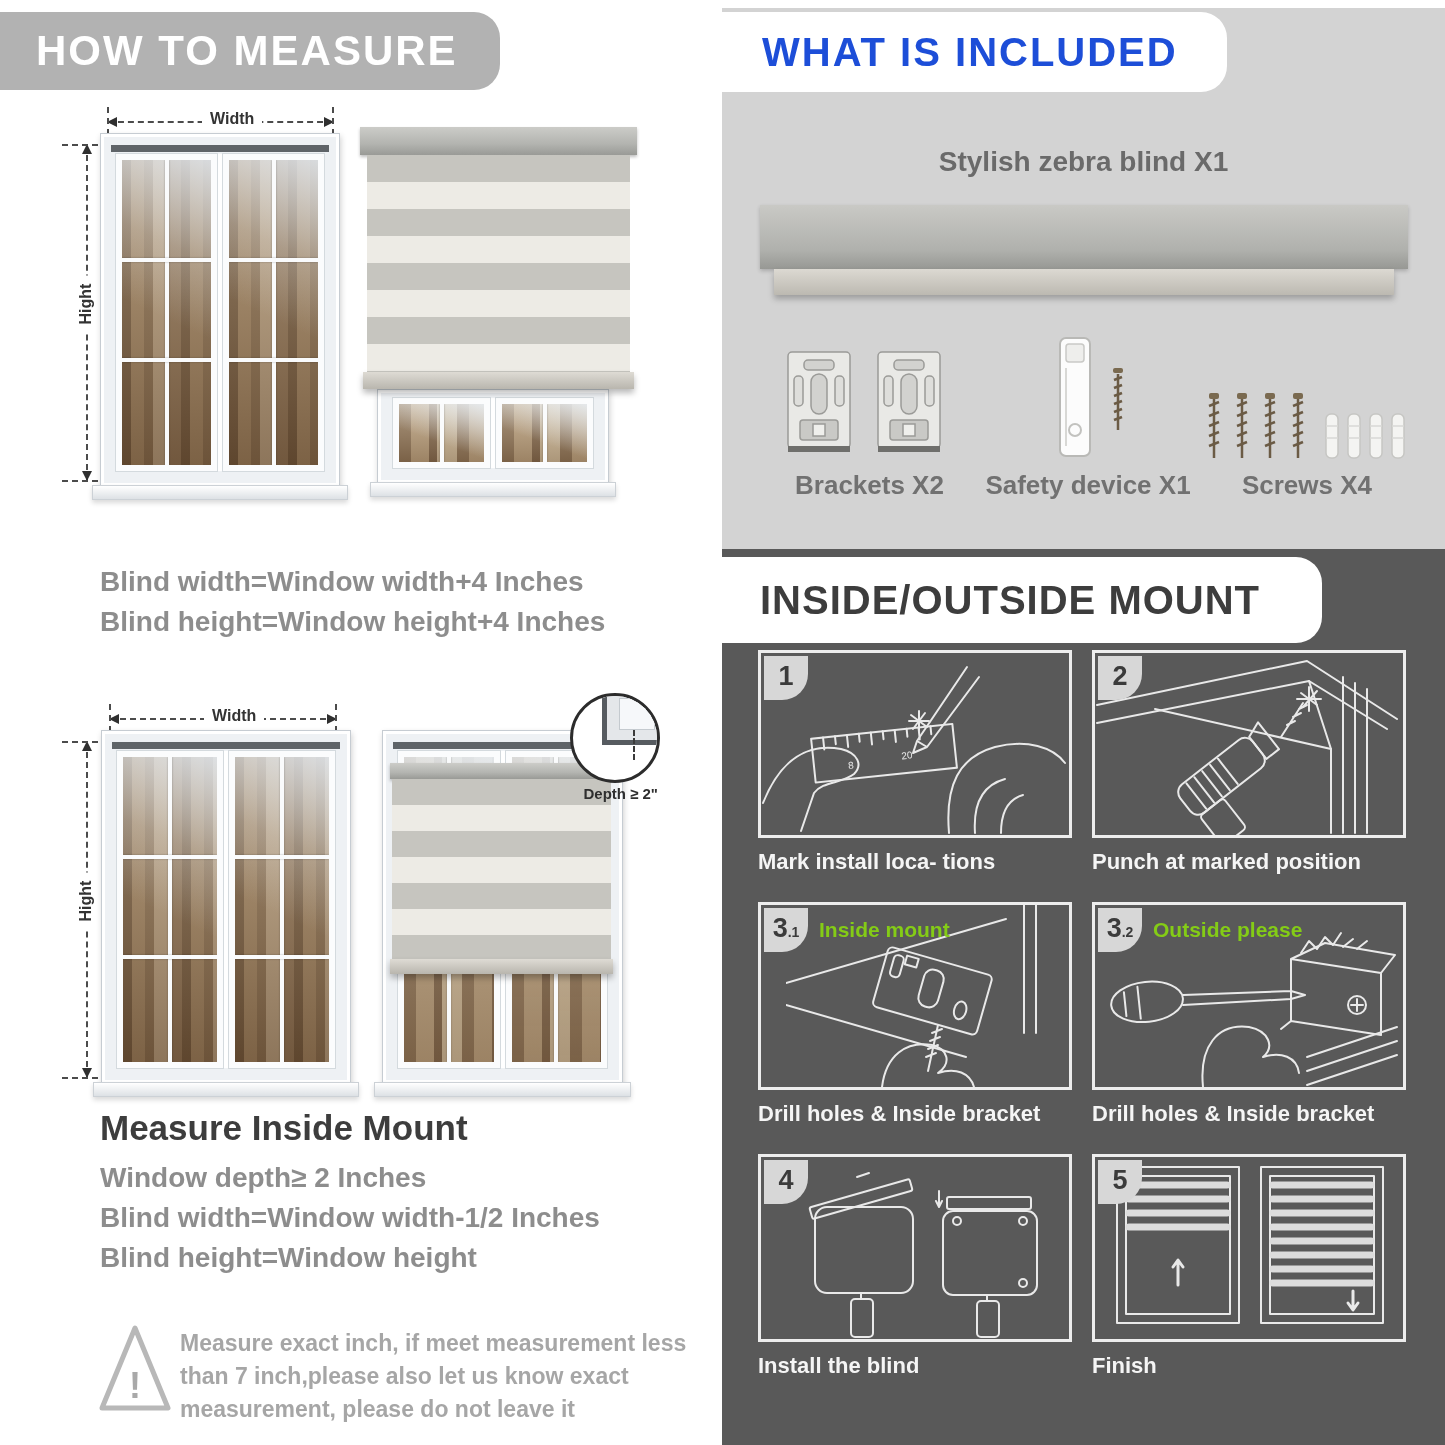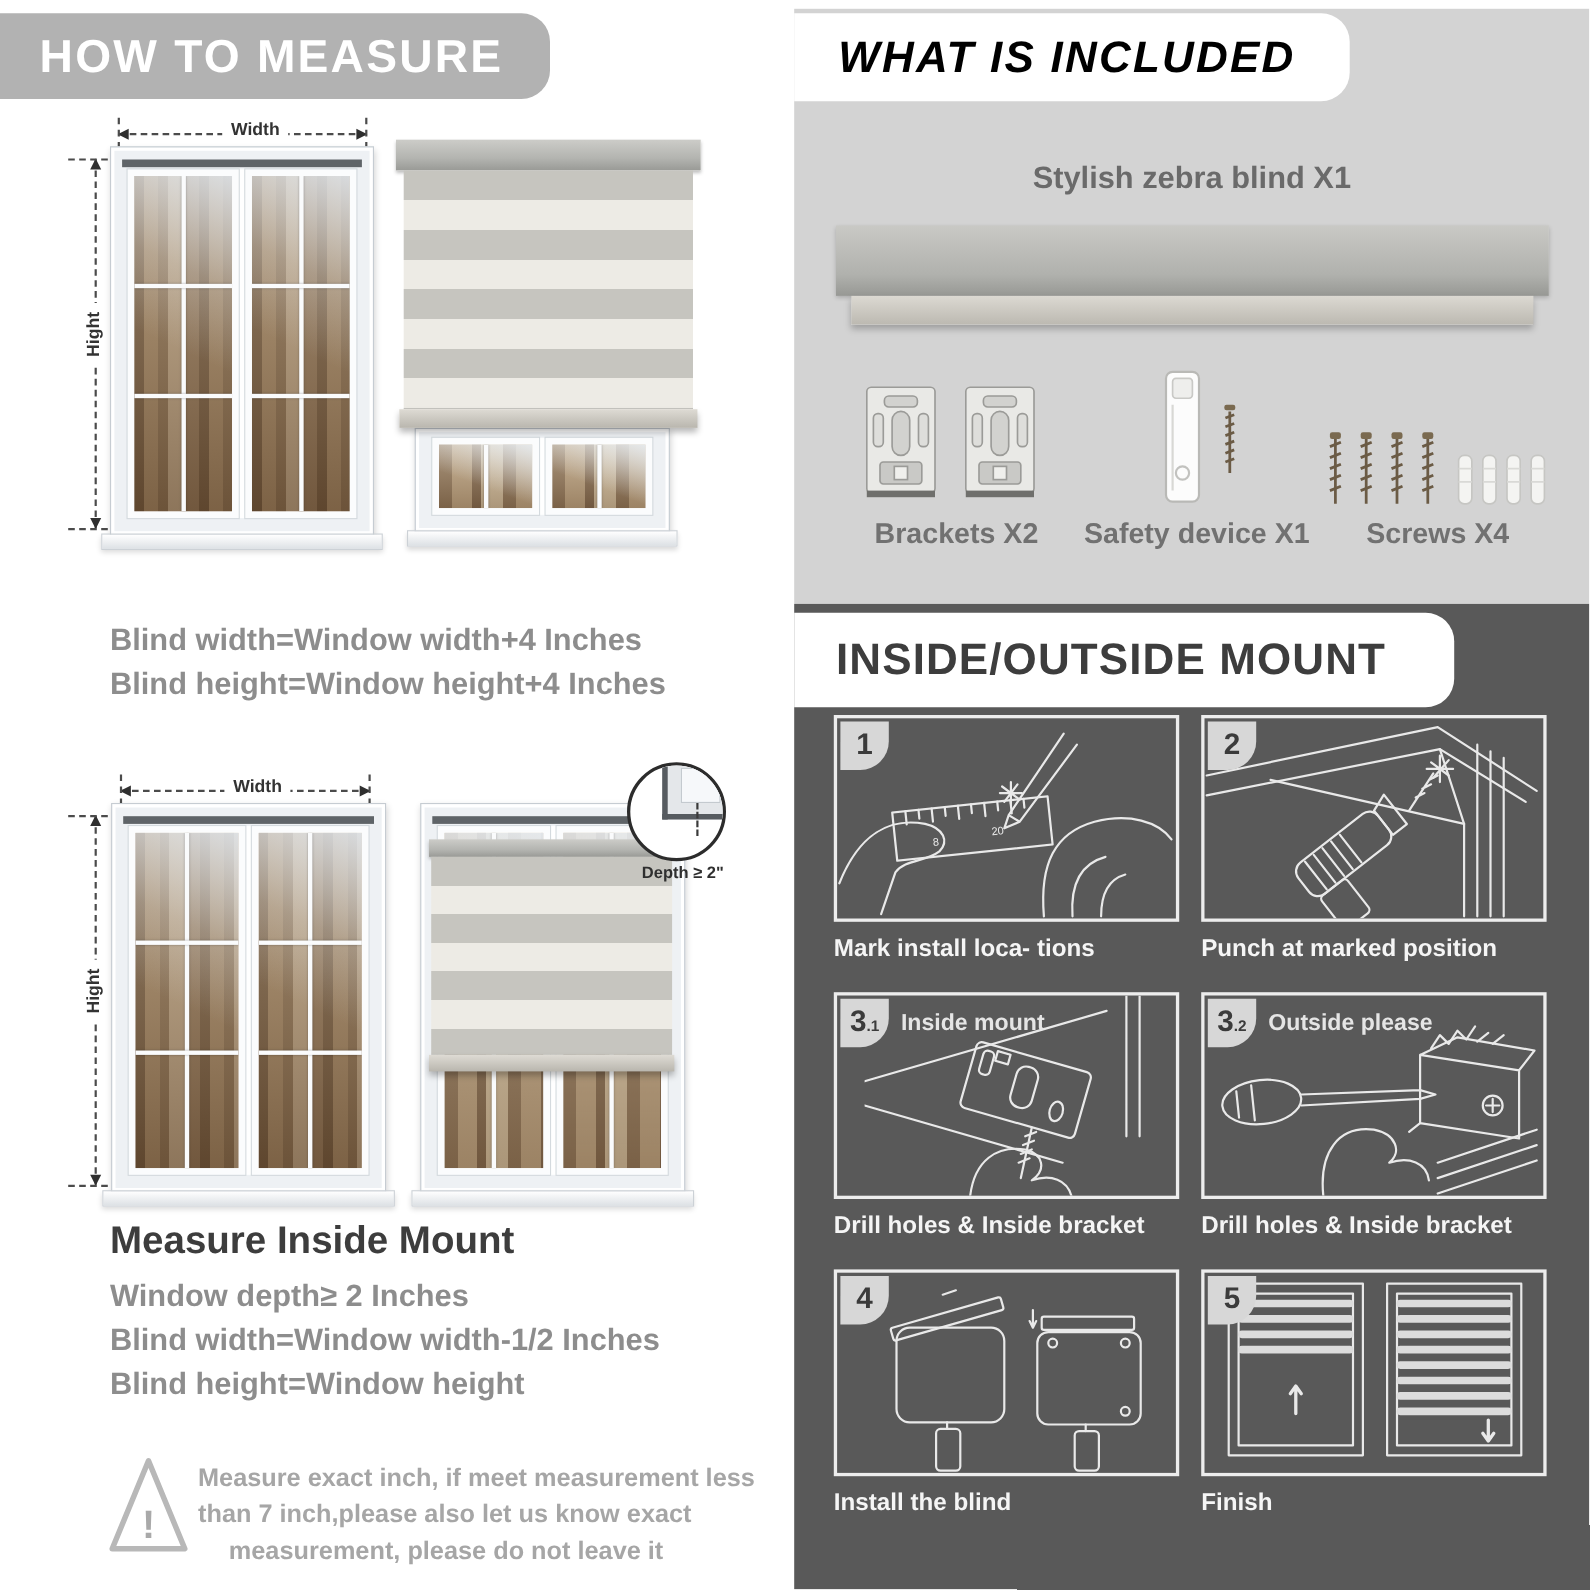--- a/index.html
+++ b/index.html
@@ -58,39 +58,39 @@
   .cdetail{width:84px;height:84px;border:3px solid #2c2c2c;border-radius:50%;background:#fff;overflow:hidden;}
   .cd-sq1{position:absolute;right:-8px;top:-8px;width:58px;height:52px;background:#e4e7ea;
           border-left:5px solid #565b60;border-bottom:5px solid #565b60;}
   .cd-sq2{position:absolute;right:2px;top:2px;width:34px;height:30px;background:#f6f8fa;border:1px solid #c4cacf;}
   .cd-dash{position:absolute;right:22px;top:34px;height:30px;width:0;border-left:2px dashed #3a3a3a;}
   .dlabel{font-size:15px;font-weight:bold;color:#2f2f2f;}
 
   
   .panel-light{left:722px;top:8px;width:723px;height:541px;background:#d3d3d3;}
   .wi-header{left:0;top:4px;width:505px;height:80px;background:#ffffff;border-radius:0 26px 26px 0;
-    color:#000000;font-size:40px;font-weight:bold;letter-spacing:2px;line-height:80px;
-    padding-left:40px;box-sizing:border-box;font-style:italic;}
+    color:#1d4ed8;font-size:40px;font-weight:bold;letter-spacing:2px;line-height:80px;
+    padding-left:40px;box-sizing:border-box;}
   .product-label{left:0;top:138px;width:723px;text-align:center;font-size:28px;font-weight:bold;color:#6a6a6a;}
   .cassette-big{left:38px;top:197px;width:648px;height:64px;
     background:linear-gradient(180deg,#c9c9c5 0%,#b0b1ad 70%,#979894 100%);
     box-shadow:0 2px 4px rgba(0,0,0,.2);}
   .cassette-rail{left:52px;top:261px;width:620px;height:26px;
     background:linear-gradient(180deg,#dcd9d2,#bcb9b1);box-shadow:0 4px 6px rgba(0,0,0,.25);}
   .item-label{top:462px;font-size:26px;font-weight:bold;color:#717171;text-align:center;}
 
   .panel-dark{left:722px;top:549px;width:723px;height:896px;background:#595959;}
   .io-header{left:0;top:8px;width:600px;height:86px;background:#ffffff;border-radius:0 26px 26px 0;
     color:#3d3d3d;font-size:40px;font-weight:bold;letter-spacing:1px;line-height:86px;
     padding-left:38px;box-sizing:border-box;}
   .stepbox{width:314px;height:188px;border:3px solid #ededed;box-sizing:border-box;overflow:hidden;}
   .badge{position:absolute;left:3px;top:3px;width:44px;height:44px;border-radius:0 0 26px 0;
     background:#d7d7d7;color:#3b3b3b;font-weight:bold;font-size:27px;line-height:40px;text-align:center;}
   .badge .sub{font-size:14px;}
-  .steplabel{position:absolute;left:58px;top:13px;font-size:21px;font-weight:bold;color:#e5e5e5;}
+  .steplabel{position:absolute;left:58px;top:13px;font-size:21px;font-weight:bold;color:#84cc16;}
   .caption{width:320px;font-size:22px;font-weight:bold;color:#f5f5f5;}
   svg{display:block;}
 </style>
 </head>
 <body>
 
 <div class="page">
 
   <div class="abs htm-header">HOW TO MEASURE</div>
 
@@ -205,21 +205,21 @@
   <div class="abs ln" style="left:100px;top:1162px;">Window depth≥ 2 Inches</div>
   <div class="abs ln" style="left:100px;top:1202px;">Blind width=Window width-1/2 Inches</div>
   <div class="abs ln" style="left:100px;top:1242px;">Blind height=Window height</div>
 
   <svg class="abs" style="left:95px;top:1318px;" width="80" height="100" viewBox="0 0 80 100">
     <path d="M40 10 L73 90 L7 90 Z" fill="none" stroke="#b8b8b8" stroke-width="5" stroke-linejoin="round"></path>
     <text x="40" y="80" text-anchor="middle" font-size="36" font-weight="bold" fill="#a9a9a9">!</text>
   </svg>
   <div class="abs warn-ln" style="left:180px;top:1327px;">Measure exact inch, if meet measurement less</div>
   <div class="abs warn-ln" style="left:180px;top:1360px;">than 7 inch,please also let us know exact</div>
-  <div class="abs warn-ln" style="left:180px;top:1393px;margin-left:28px;">measurement, please do not leave it</div>
+  <div class="abs warn-ln" style="left:180px;top:1393px;">measurement, please do not leave it</div>
 
   <div class="abs panel-light">
     <div class="abs wi-header">WHAT IS INCLUDED</div>
     <div class="abs product-label">Stylish zebra blind X1</div>
     <div class="abs cassette-big"></div>
     <div class="abs cassette-rail"></div>
 
     <svg class="abs" style="left:58px;top:338px;" width="180" height="115" viewBox="0 0 180 115">
       <g stroke="#9b9b98" stroke-width="1.5">
         <rect x="8" y="6" width="62" height="96" rx="4" fill="#e9e9e6"></rect>

